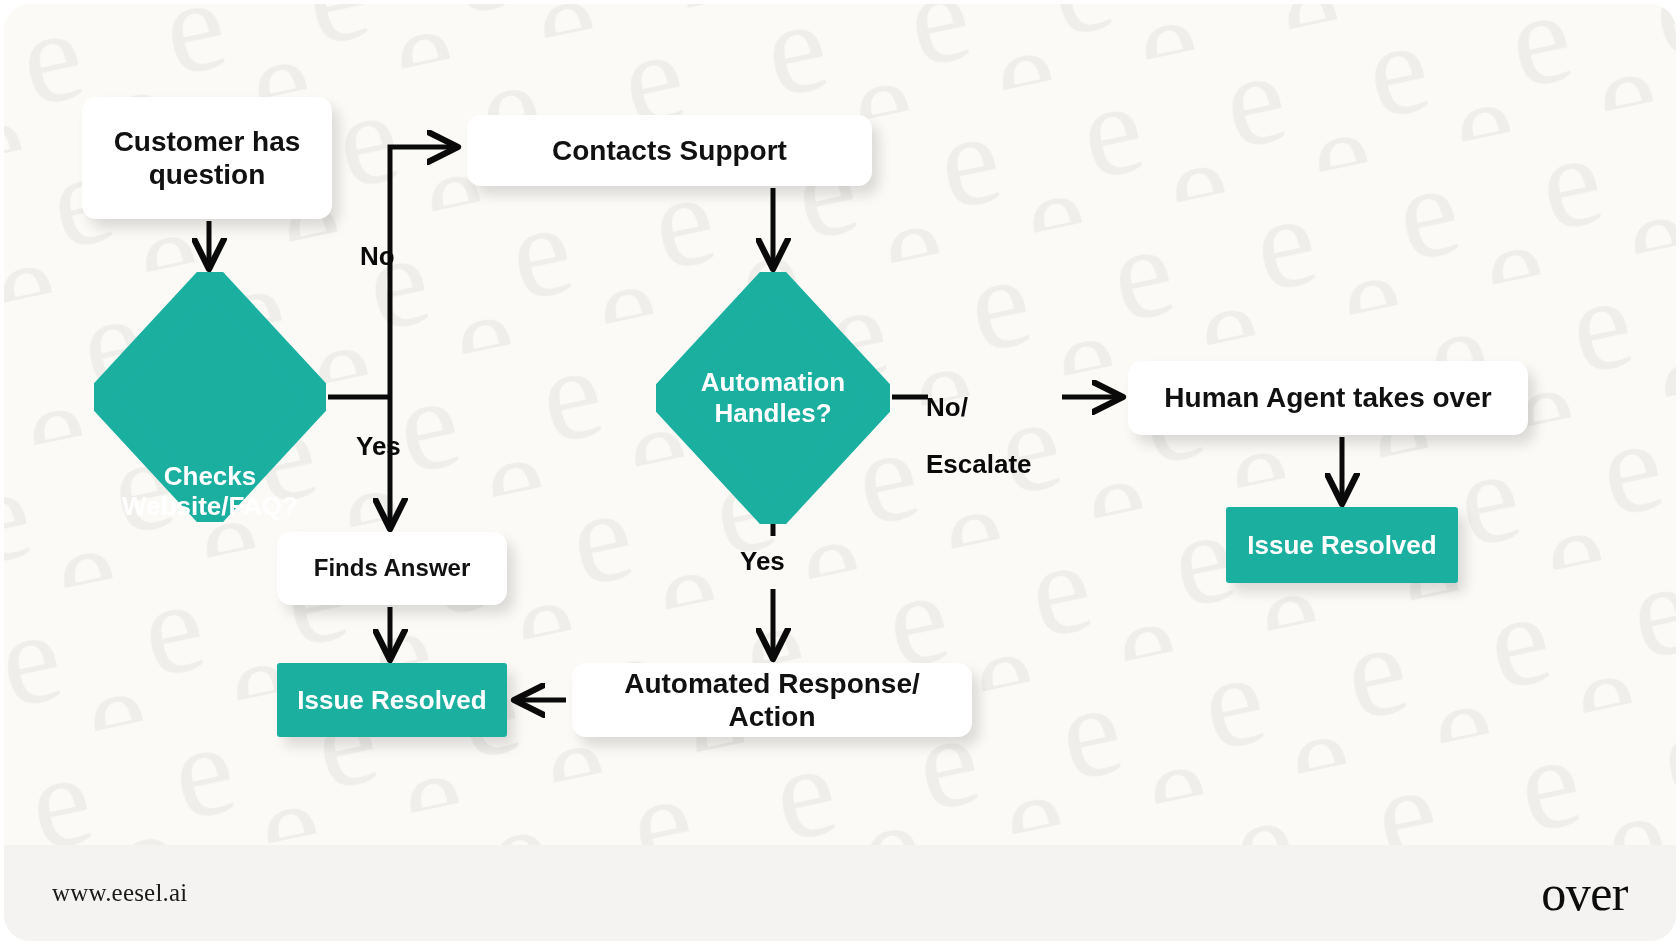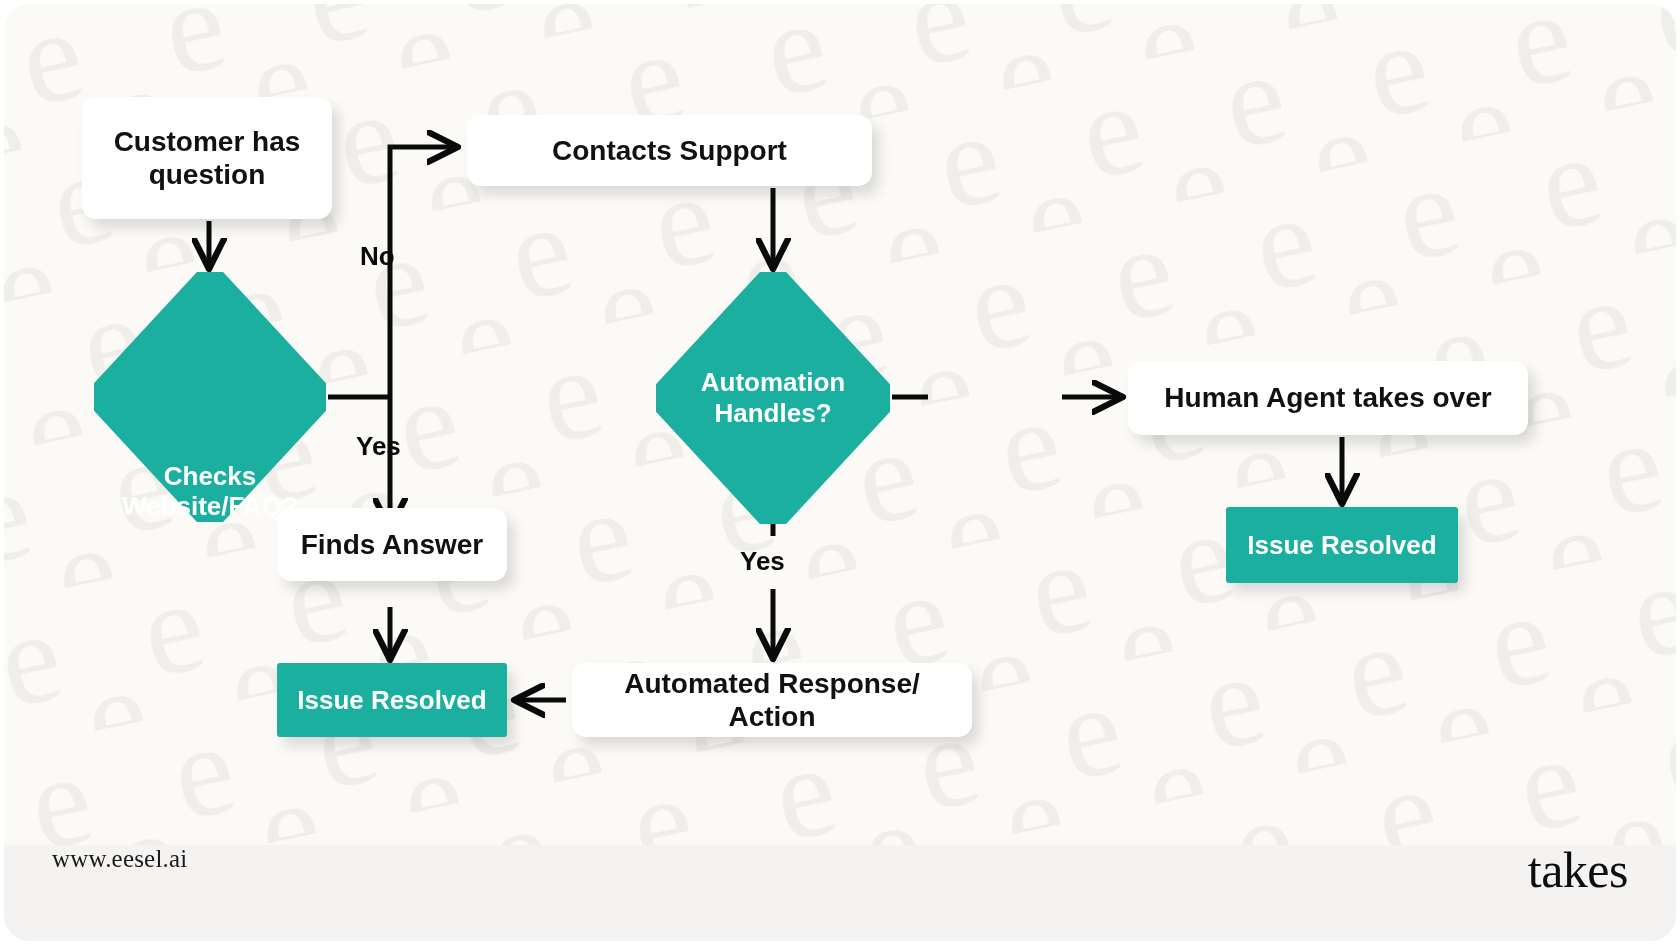--- a/index.html
+++ b/index.html
@@ -111,21 +111,21 @@
 
   
   #footer {
     position: absolute;
     left: 0;
     bottom: 0;
     width: 1672px;
     height: 96px;
     background: #f4f3f1;
     display: flex;
-    align-items: flex-start;
+    align-items: center;
     justify-content: space-between;
     padding: 0 48px;
     box-sizing: border-box;
   }
 
   #footer-url {
     font-family: "Liberation Serif", serif;
     font-size: 25px;
     color: #1a1a1a;
     letter-spacing: 0.2px;
@@ -201,21 +201,21 @@
         <svg class="diamond-shape" viewBox="0 0 232 250">
           <path d="M116 5 L227 125 L116 245 L5 125 Z" fill="#1BAFA0" stroke="#1BAFA0" stroke-width="26" stroke-linejoin="round"></path>
         </svg>
         <span class="diamond-label" style="font-size:26px; padding:0 6px;">Checks Website/FAQ?</span>
       </div>
 
       <div class="node node-box" style="left:463px; top:111px; width:405px; height:71px; font-size:28px;">
         <span>Contacts Support</span>
       </div>
 
-      <div class="node node-box" style="left:273px; top:504px; width:230px; height:73px; font-size:28px;">
+      <div class="node node-box" style="left:273px; top:528px; width:230px; height:73px; font-size:24px;">
         <span>Finds Answer</span>
       </div>
 
       <div class="node node-terminal" style="left:273px; top:659px; width:230px; height:74px; font-size:26px; padding:0 12px;">
         <span>Issue Resolved</span>
       </div>
 
       <div class="node node-decision" style="left:652px; top:268px; width:234px; height:252px;">
         <svg class="diamond-shape" viewBox="0 0 234 252">
           <path d="M117 5 L229 126 L117 247 L5 126 Z" fill="#1BAFA0" stroke="#1BAFA0" stroke-width="26" stroke-linejoin="round"></path>
@@ -234,22 +234,26 @@
       <div class="node node-terminal" style="left:1222px; top:503px; width:232px; height:76px; font-size:26px; padding:0 12px;">
         <span>Issue Resolved</span>
       </div>
 
       <div class="edge-label" style="left:356px; top:238px; width:64px; font-size:26px;">No</div>
 
       <div class="edge-label" style="left:352px; top:428px; width:72px; font-size:26px;">Yes</div>
 
       <div class="edge-label" style="left:736px; top:543px; width:70px; font-size:26px;">Yes</div>
 
+      <div class="edge-label" style="left:922px; top:360px; width:140px; font-size:26px;">
+        <div>No/</div>
+        <div>Escalate</div>
+      </div>
 
     </div>
 
     <div id="footer">
       <div id="footer-url">www.eesel.ai</div>
-      <div id="footer-logo">takes</div>
+      <div id="footer-logo">over</div>
     </div>
 
   </div>
 </div>
 
 </body></html>

